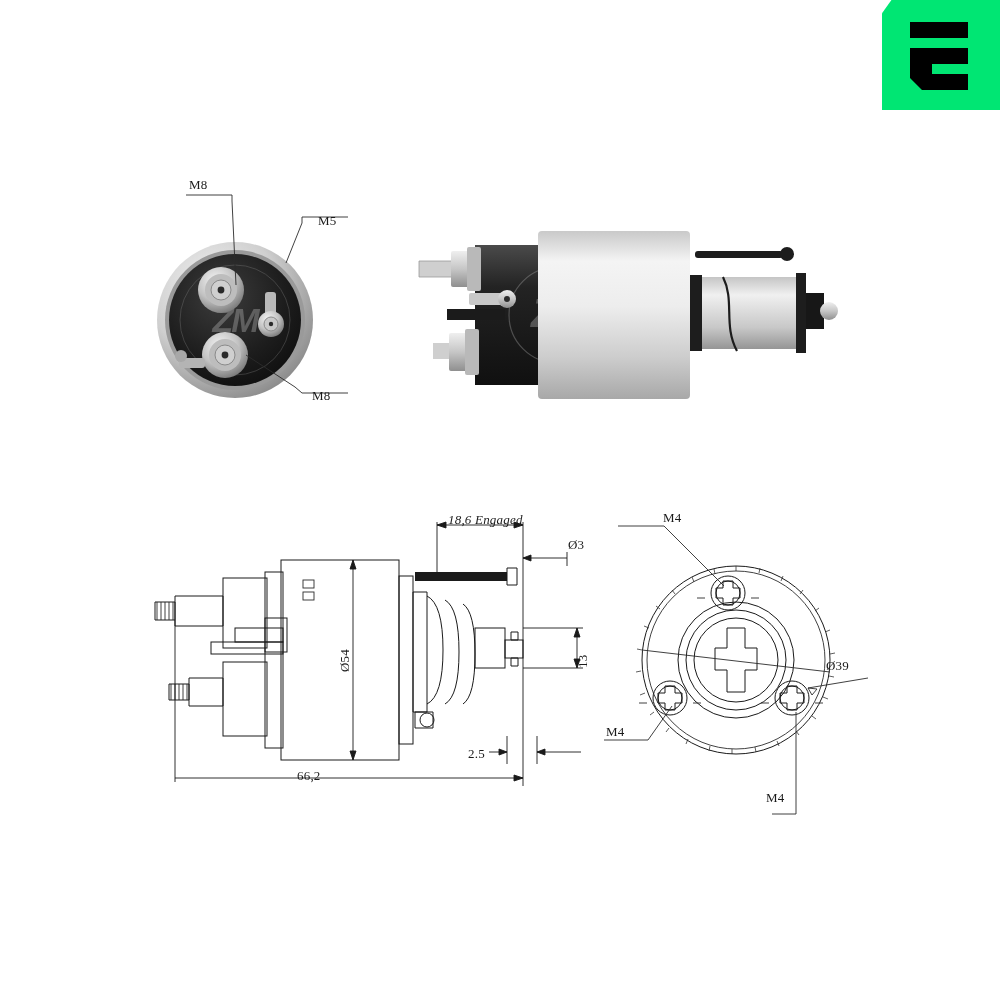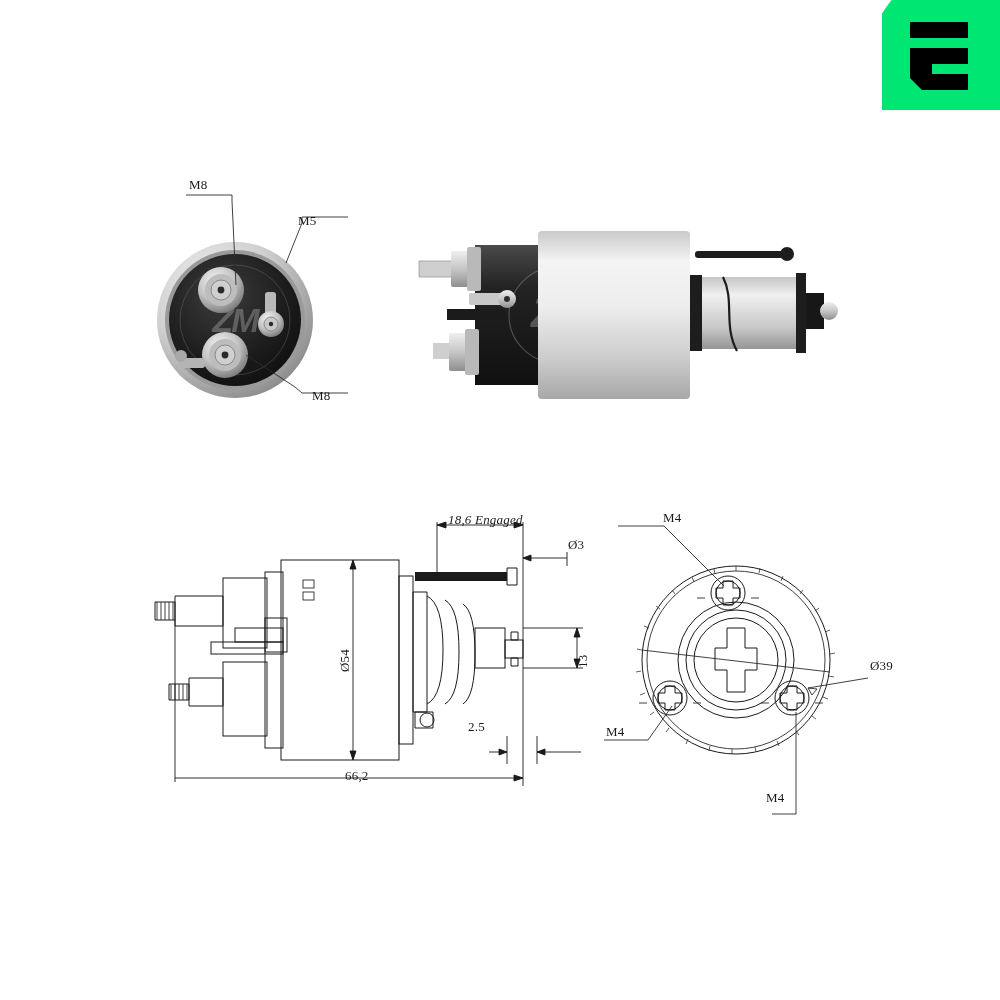--- a/index.html
+++ b/index.html
@@ -113,21 +113,21 @@
 
     <svg style="position:absolute;left:150px;top:175px;width:230px;height:245px;" viewBox="0 0 230 245">
       <path class="ln-thin" d="M36 20 H82"></path>
       <path class="ln-thin" d="M82 20 L82 26 L86 110"></path>
       <path class="ln-thin" d="M152 42 H198"></path>
       <path class="ln-thin" d="M152 42 L152 48 L136 88"></path>
       <path class="ln-thin" d="M152 218 H198"></path>
       <path class="ln-thin" d="M152 218 L145 212 L96 180"></path>
     </svg>
     <div class="lbl" style="left:189px;top:177px;">M8</div>
-    <div class="lbl" style="left:298px;top:213px;">M5</div>
+    <div class="lbl" style="left:318px;top:213px;">M5</div>
     <div class="lbl" style="left:312px;top:388px;">M8</div>
   </div>
 
   <svg class="panel side-photo" viewBox="0 0 460 195">
     <defs>
       <linearGradient id="bodyG" x1="0" y1="0" x2="0" y2="1">
         <stop offset="0%" stop-color="#c9c9c9"></stop>
         <stop offset="18%" stop-color="#f4f4f4"></stop>
         <stop offset="45%" stop-color="#ededed"></stop>
         <stop offset="75%" stop-color="#cdcdcd"></stop>
@@ -274,22 +274,22 @@
         <path d="M392 252 l-8 -3 v6 z" fill="#1a1a1a"></path>
         <path d="M422 252 l8 -3 v6 z" fill="#1a1a1a"></path>
         <path d="M392 236 v28 M422 236 v28"></path>
       </g>
     </svg>
 
     <div class="lbl" style="left:448px;top:512px;font-style:italic;">18,6 Engaged</div>
     <div class="lbl" style="left:568px;top:537px;">Ø3</div>
     <div class="lbl rot" style="left:337px;top:672px;">Ø54</div>
     <div class="lbl rot" style="left:575px;top:668px;">13</div>
-    <div class="lbl" style="left:297px;top:768px;margin-left:48px;">66,2</div>
-    <div class="lbl" style="left:468px;top:719px;">2.5</div>
+    <div class="lbl" style="left:297px;top:768px;">66,2</div>
+    <div class="lbl" style="left:468px;top:746px;">2.5</div>
   </div>
 
   <div>
     <svg style="position:absolute;left:600px;top:500px;width:290px;height:330px;" viewBox="0 0 290 330">
 
       <circle class="ln" cx="136" cy="160" r="94"></circle>
       <circle class="ln-thin" cx="136" cy="160" r="89"></circle>
       <g opacity=".85">
         <path class="ln-thin" d="M136 66 v5 M160 68 l-1 5 M183 76 l-2 5 M203 90 l-3 4
                                   M219 108 l-4 3 M230 130 l-5 2 M235 153 l-5 1
@@ -334,16 +334,16 @@
 
       <g>
         <path class="ln-thin" d="M208 188 L268 178"></path>
         <path class="ln-thin" d="M208 188 l9 1 l-5 6 z" fill="#1a1a1a"></path>
       </g>
     </svg>
 
     <div class="lbl" style="left:663px;top:510px;">M4</div>
     <div class="lbl" style="left:606px;top:724px;">M4</div>
     <div class="lbl" style="left:766px;top:790px;">M4</div>
-    <div class="lbl" style="left:826px;top:658px;padding-left:44px;">Ø39</div>
+    <div class="lbl" style="left:826px;top:658px;">Ø39</div>
   </div>
 
 </div>
 
 </body></html>

